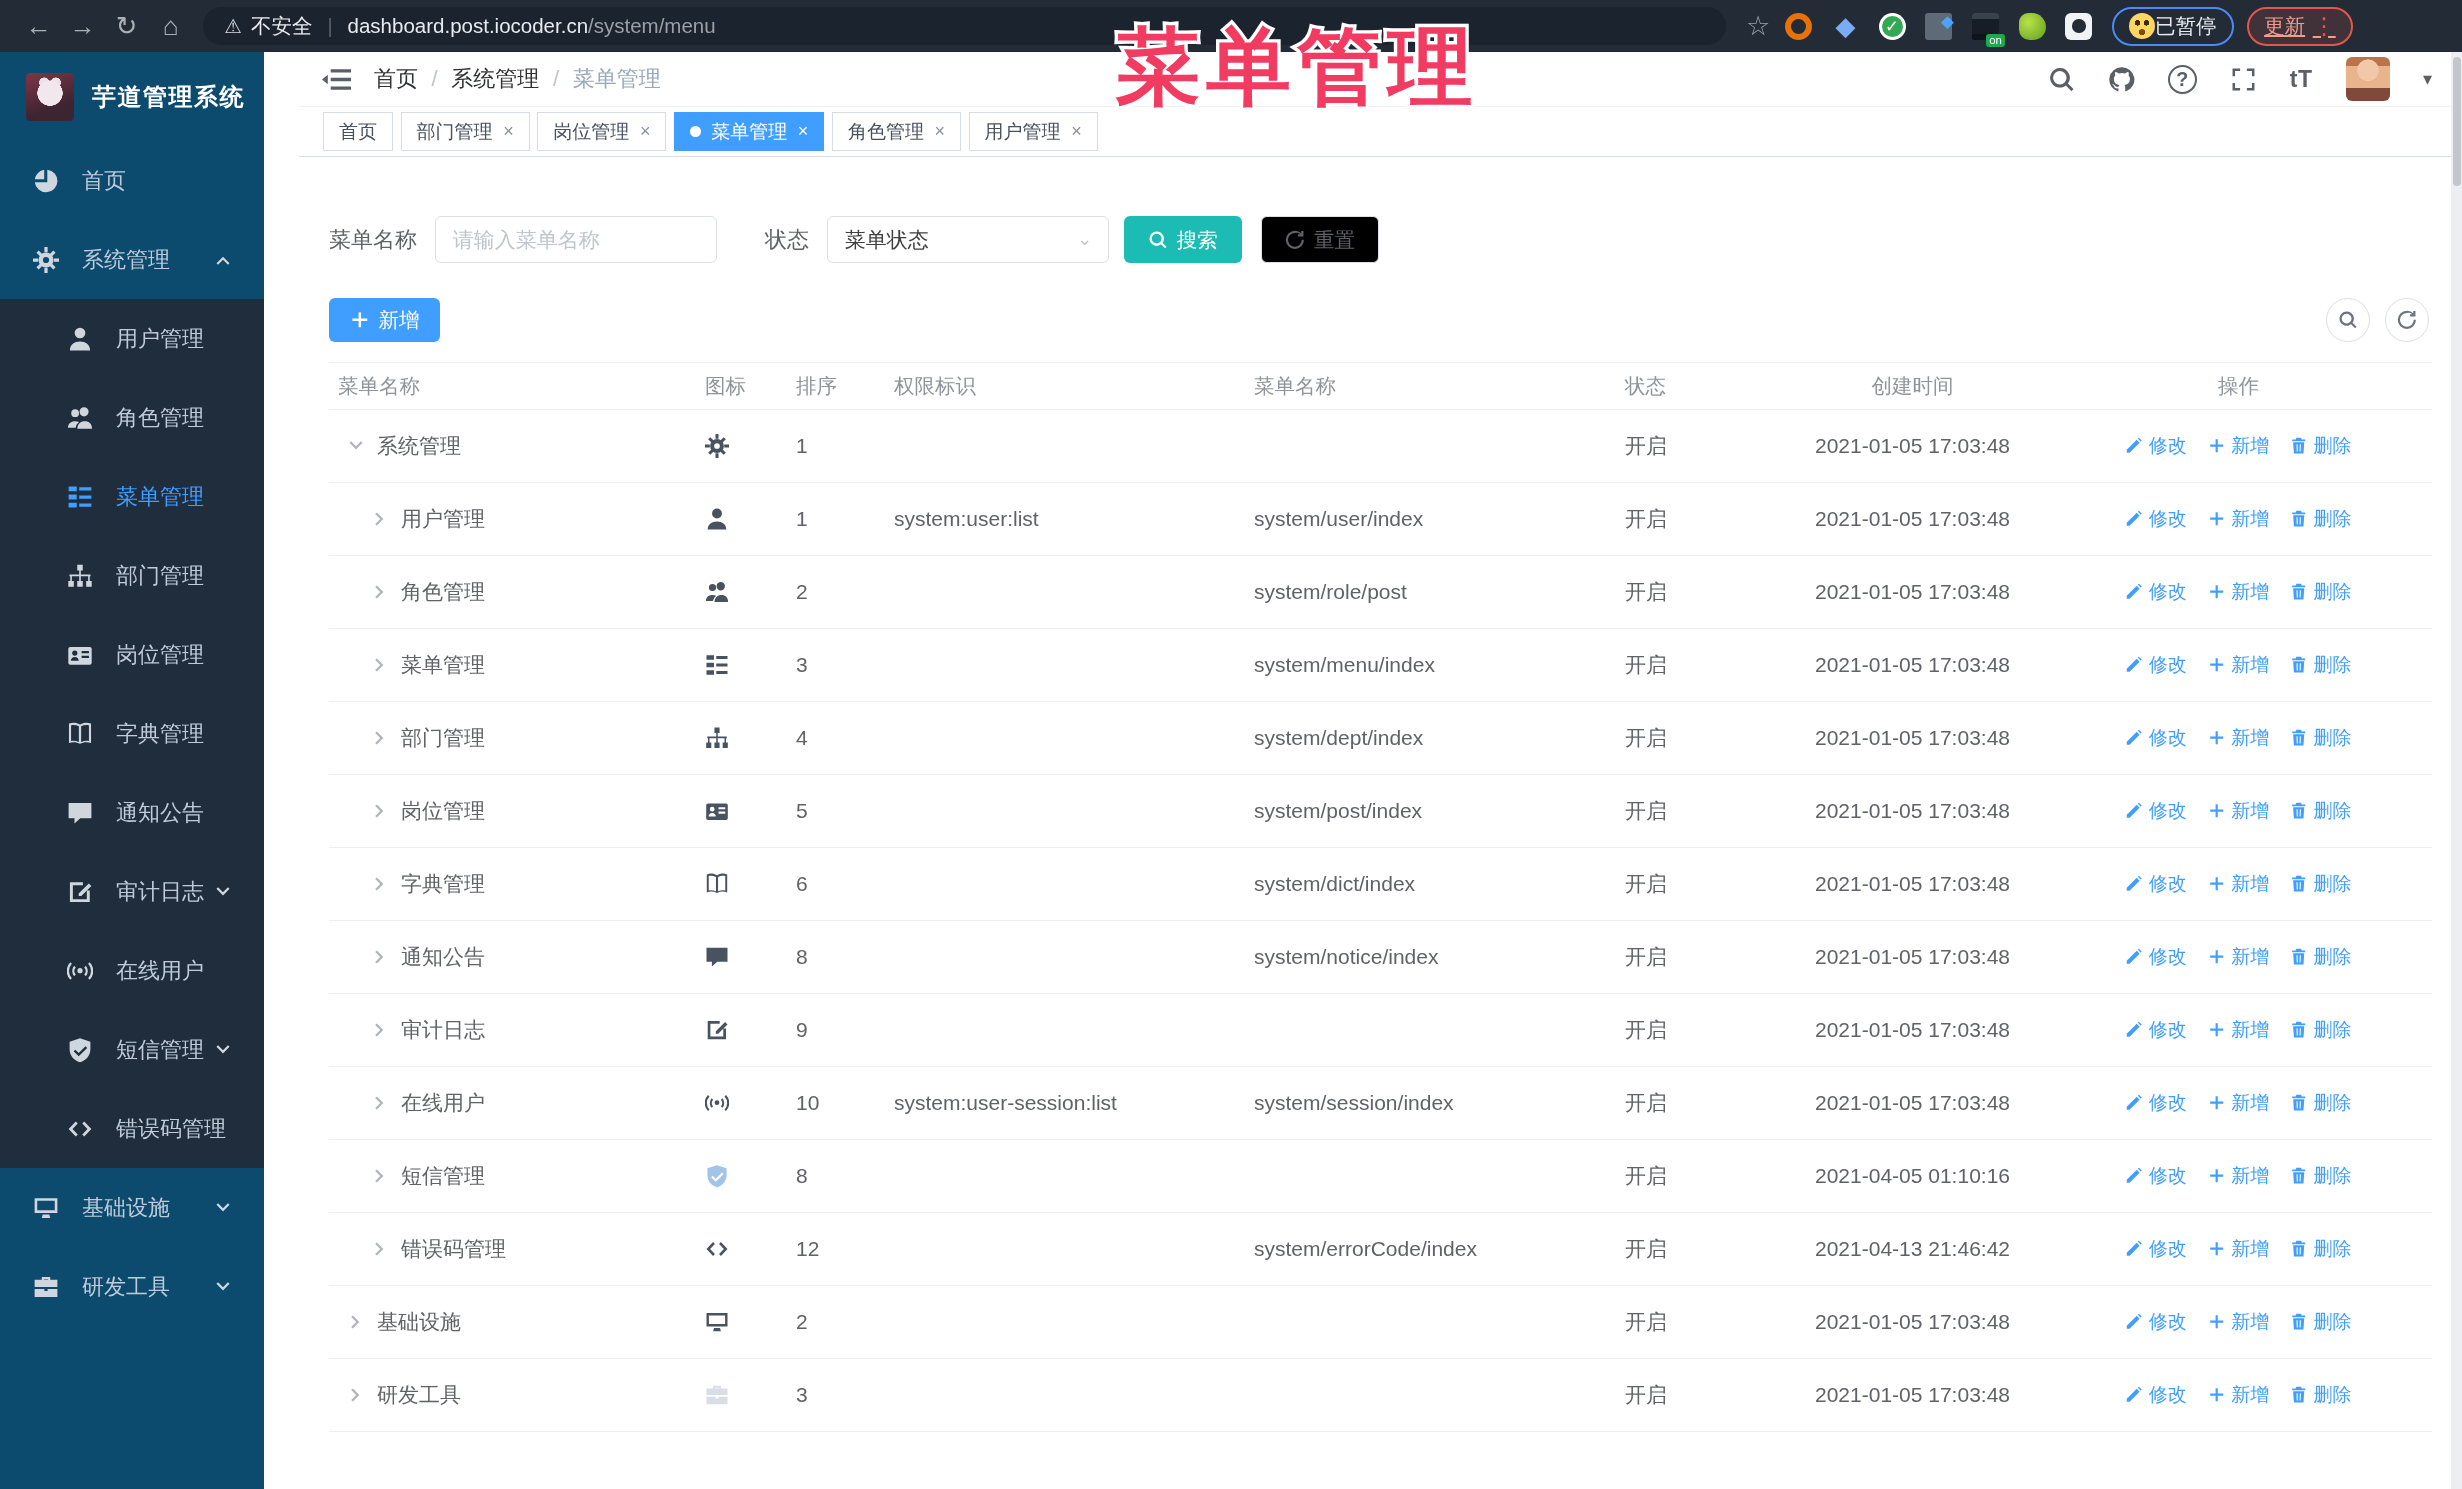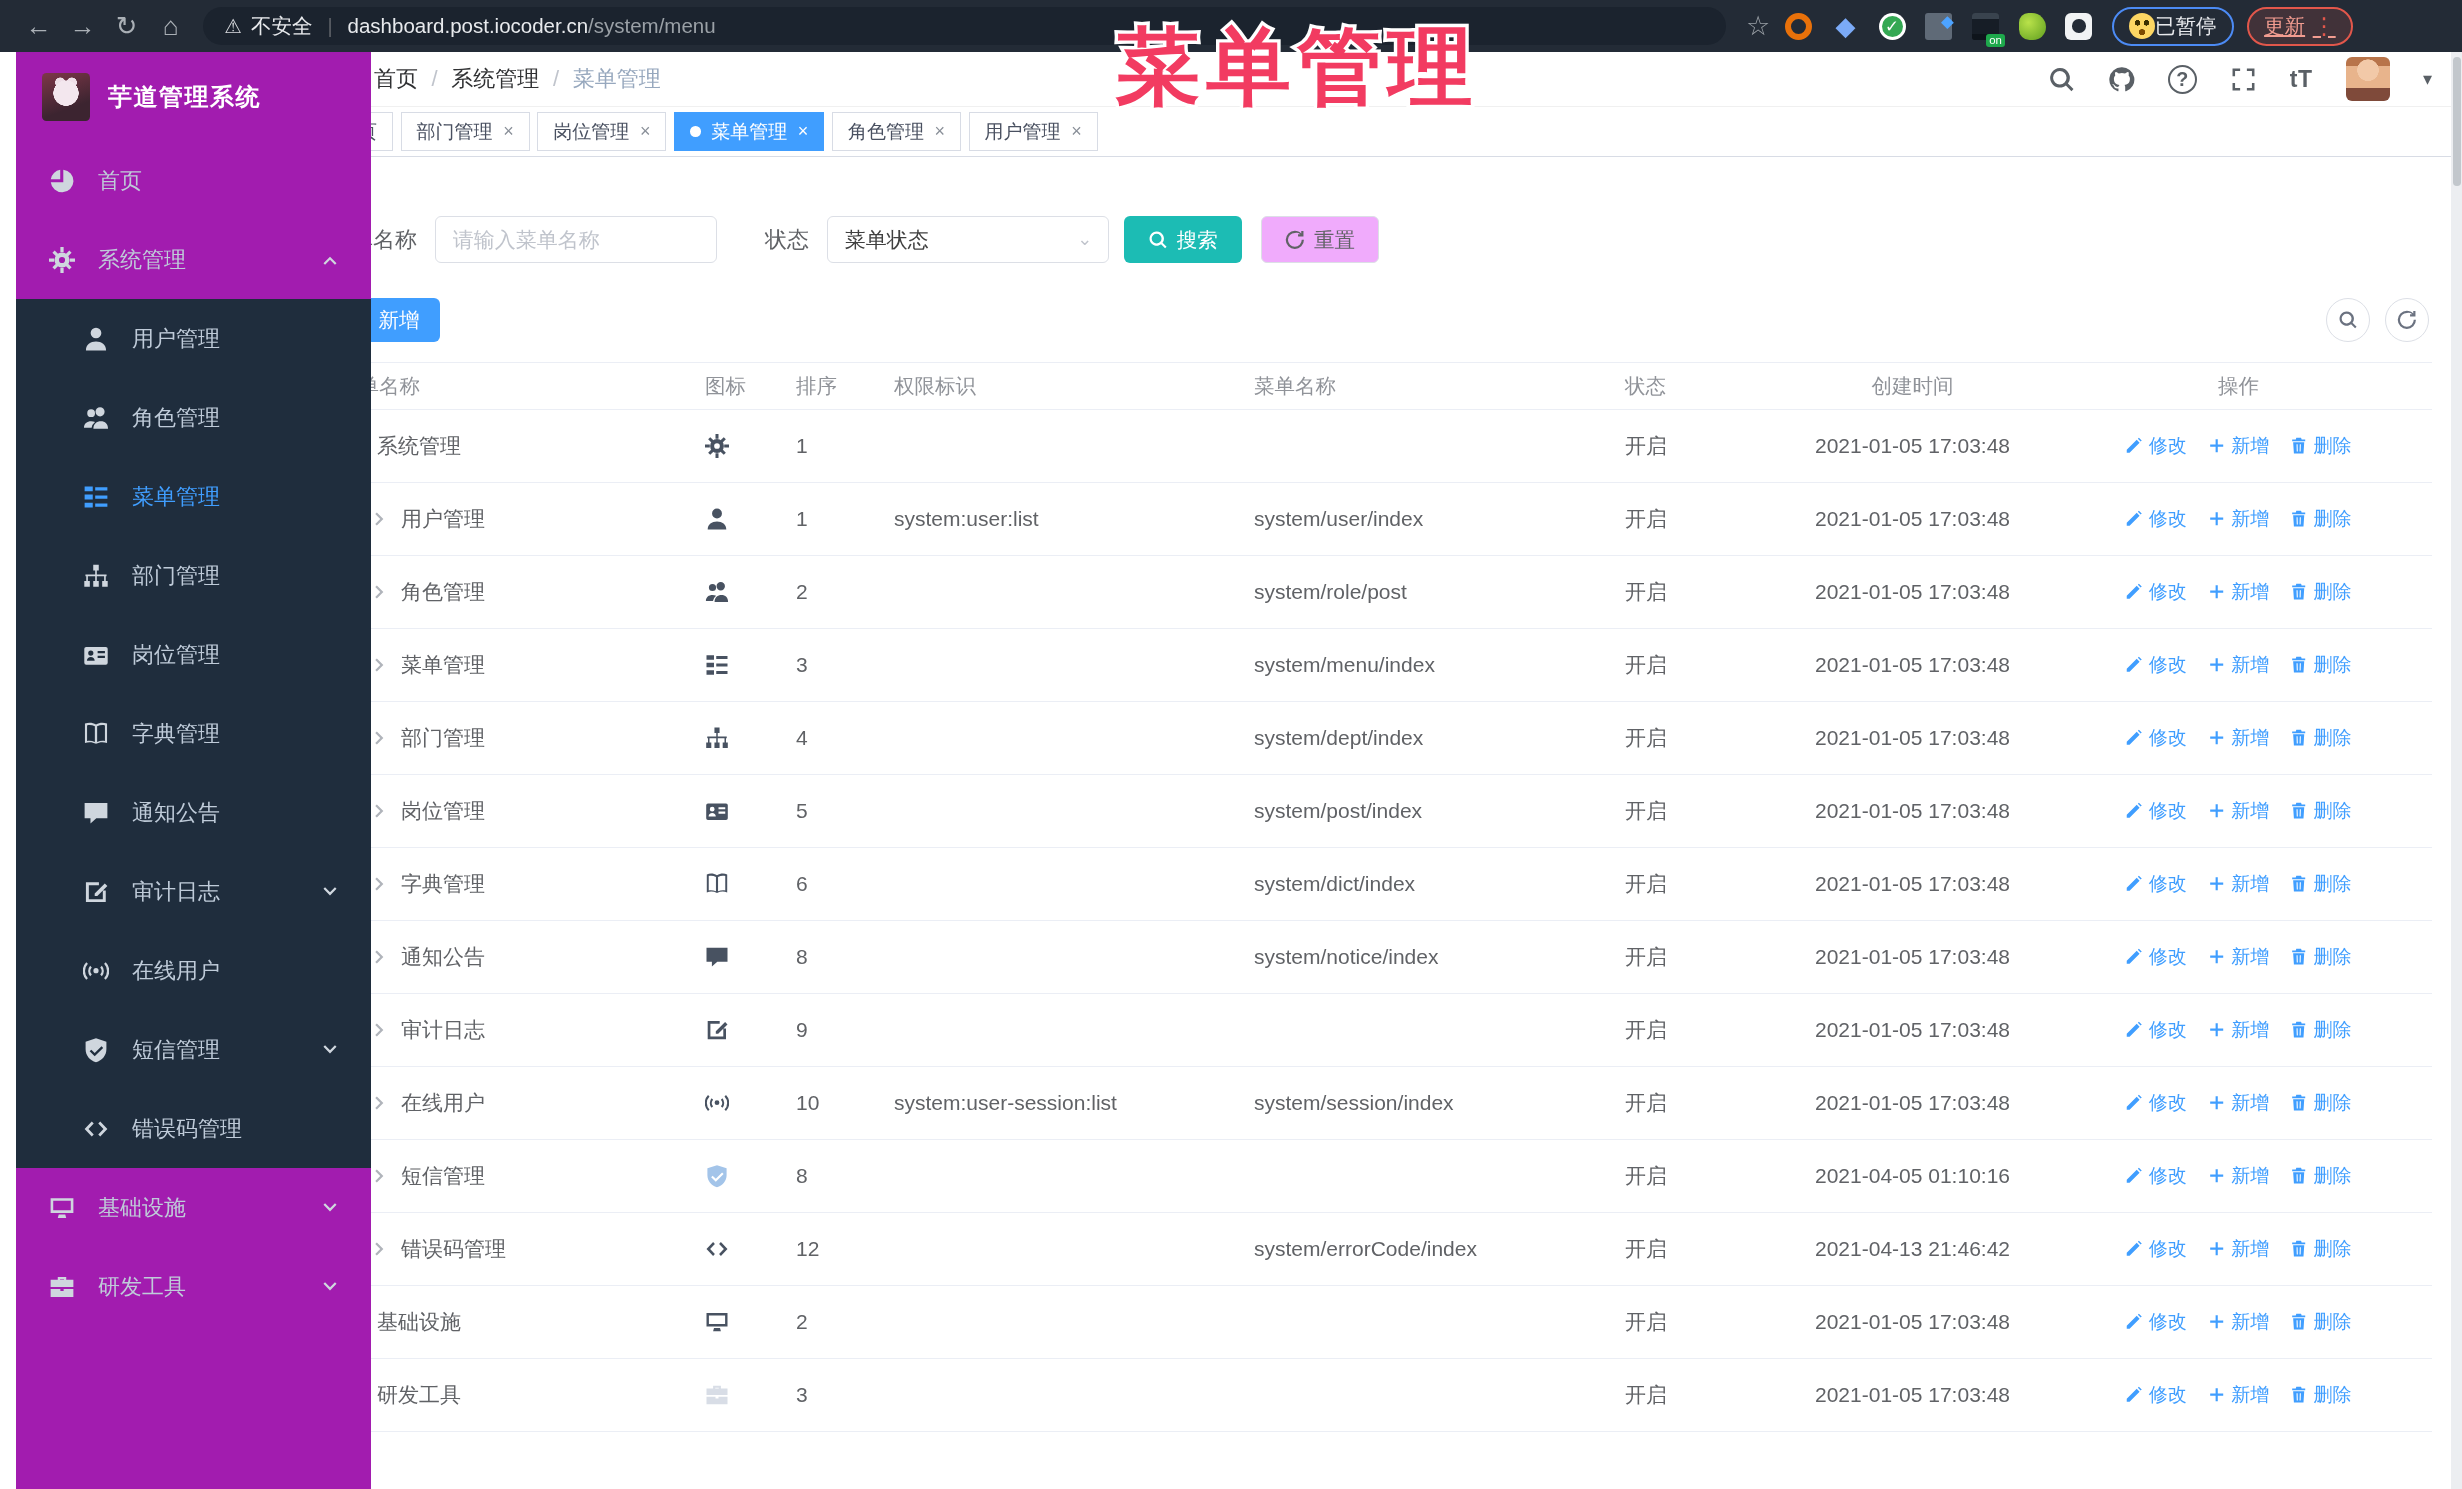--- a/index.html
+++ b/index.html
@@ -35,21 +35,21 @@
                radial-gradient(circle at 67% 38%, #3c2f00 11%, transparent 12%),
                radial-gradient(circle at 50% 74%, #7c4a00 13%, transparent 14%), #fdd663; }
   .pill.update { border:2.3px solid #e2574b; background:rgba(226,87,75,.16); color:#f29c90; font-size:20.5px; margin-left:13.6px;text-decoration:underline; }
   .pill.update .dots { color:#e2574b; font-size:23px; line-height:1; margin-left:7.6px; }
 
   
   .vscroll { position:absolute; right:0; top:52px; bottom:0; width:10.6px; background:#eceef1; z-index:4; }
   .vscroll .thumb { position:absolute; top:4.5px; left:1.5px; width:7.6px; height:129px; border-radius:3.8px; background:#c2c7cc; }
 
   
-  .sidebar { position:absolute; left:0; top:52px; bottom:0; width:355px; background:#a21caf; color:#bfcbd9; z-index:3;margin-left:16px; }
+  .sidebar { position:absolute; left:0; top:52px; bottom:0; width:264px; background:#0c4a6e; color:#bfcbd9; z-index:3; }
   .logo { height:89px; display:flex; align-items:center; padding-left:26px; gap:18px; }
   .logo-img { width:48px; height:48px; border-radius:4.5px; flex:none;
     background:radial-gradient(circle at 50% 42%, #f3e7ee 34%, transparent 35%),
                radial-gradient(circle at 38% 20%, #efdfe8 10%, transparent 11%),
                radial-gradient(circle at 62% 20%, #efdfe8 10%, transparent 11%),
                linear-gradient(160deg,#7e3748,#3c2430 70%); }
   .logo-title { color:#fff; font-size:24px; font-weight:bold; letter-spacing:1.5px; }
   .menu { display:flex; flex-direction:column; }
   .s-item { height:79px; display:flex; align-items:center; padding-left:33px; font-size:22px; position:relative; cursor:pointer; }
   .s-item .ic { font-size:26px; margin-right:23px; color:#cfd6de; }
@@ -93,21 +93,21 @@
     font-size:21px; color:#606266; padding:0 16.7px; font-family:inherit; }
   .f-input::placeholder { color:#c0c4cc; }
   .sel-wrap { position:relative; margin-right:15px; }
   .sel-wrap .f-select { width:282px; display:flex; align-items:center; color:#404040; }
   .sel-wrap .v { position:absolute; right:16.7px; top:12px; color:#c0c4cc; font-size:18px; }
   .gap1 { width:48px; }
   .btn { display:inline-flex; align-items:center; justify-content:center; gap:9px; height:47px; padding:0 23px;
     border-radius:6px; font-size:20.5px; cursor:pointer; border:0.8px solid transparent; white-space:nowrap; }
   .btn .ic { font-size:19.7px; }
   .btn.teal { background:#1cbcb4; color:#fff; margin-right:19.7px; }
-  .btn.plain { background:#f0abfc; border-color:#dcdfe6; color:#606266; }
+  .btn.plain { background:#000000; border-color:#dcdfe6; color:#606266; }
   .btn.blue { background:#409eff; color:#fff; height:44px; padding:0 19.7px; }
   .toolrow { display:flex; align-items:center; margin-bottom:19.7px; }
   .circ { width:44px; height:44px; border-radius:50%; border:0.8px solid #dcdfe6; color:#6b7280;
     display:inline-flex; align-items:center; justify-content:center; font-size:19.7px; cursor:pointer; background:#fff; }
   .circles { margin-left:auto; display:flex; gap:15px; padding-right:3px; }
 
   
   .tbl { border-top:0.8px solid #ebeef5; }
   .trow { display:grid; grid-template-columns:367px 91px 98px 360px 371px 164px 265px 1fr; align-items:center; }
   .thead { height:47px; color:#909399; font-size:20.5px; font-weight:500; border-bottom:0.8px solid #ebeef5; }

